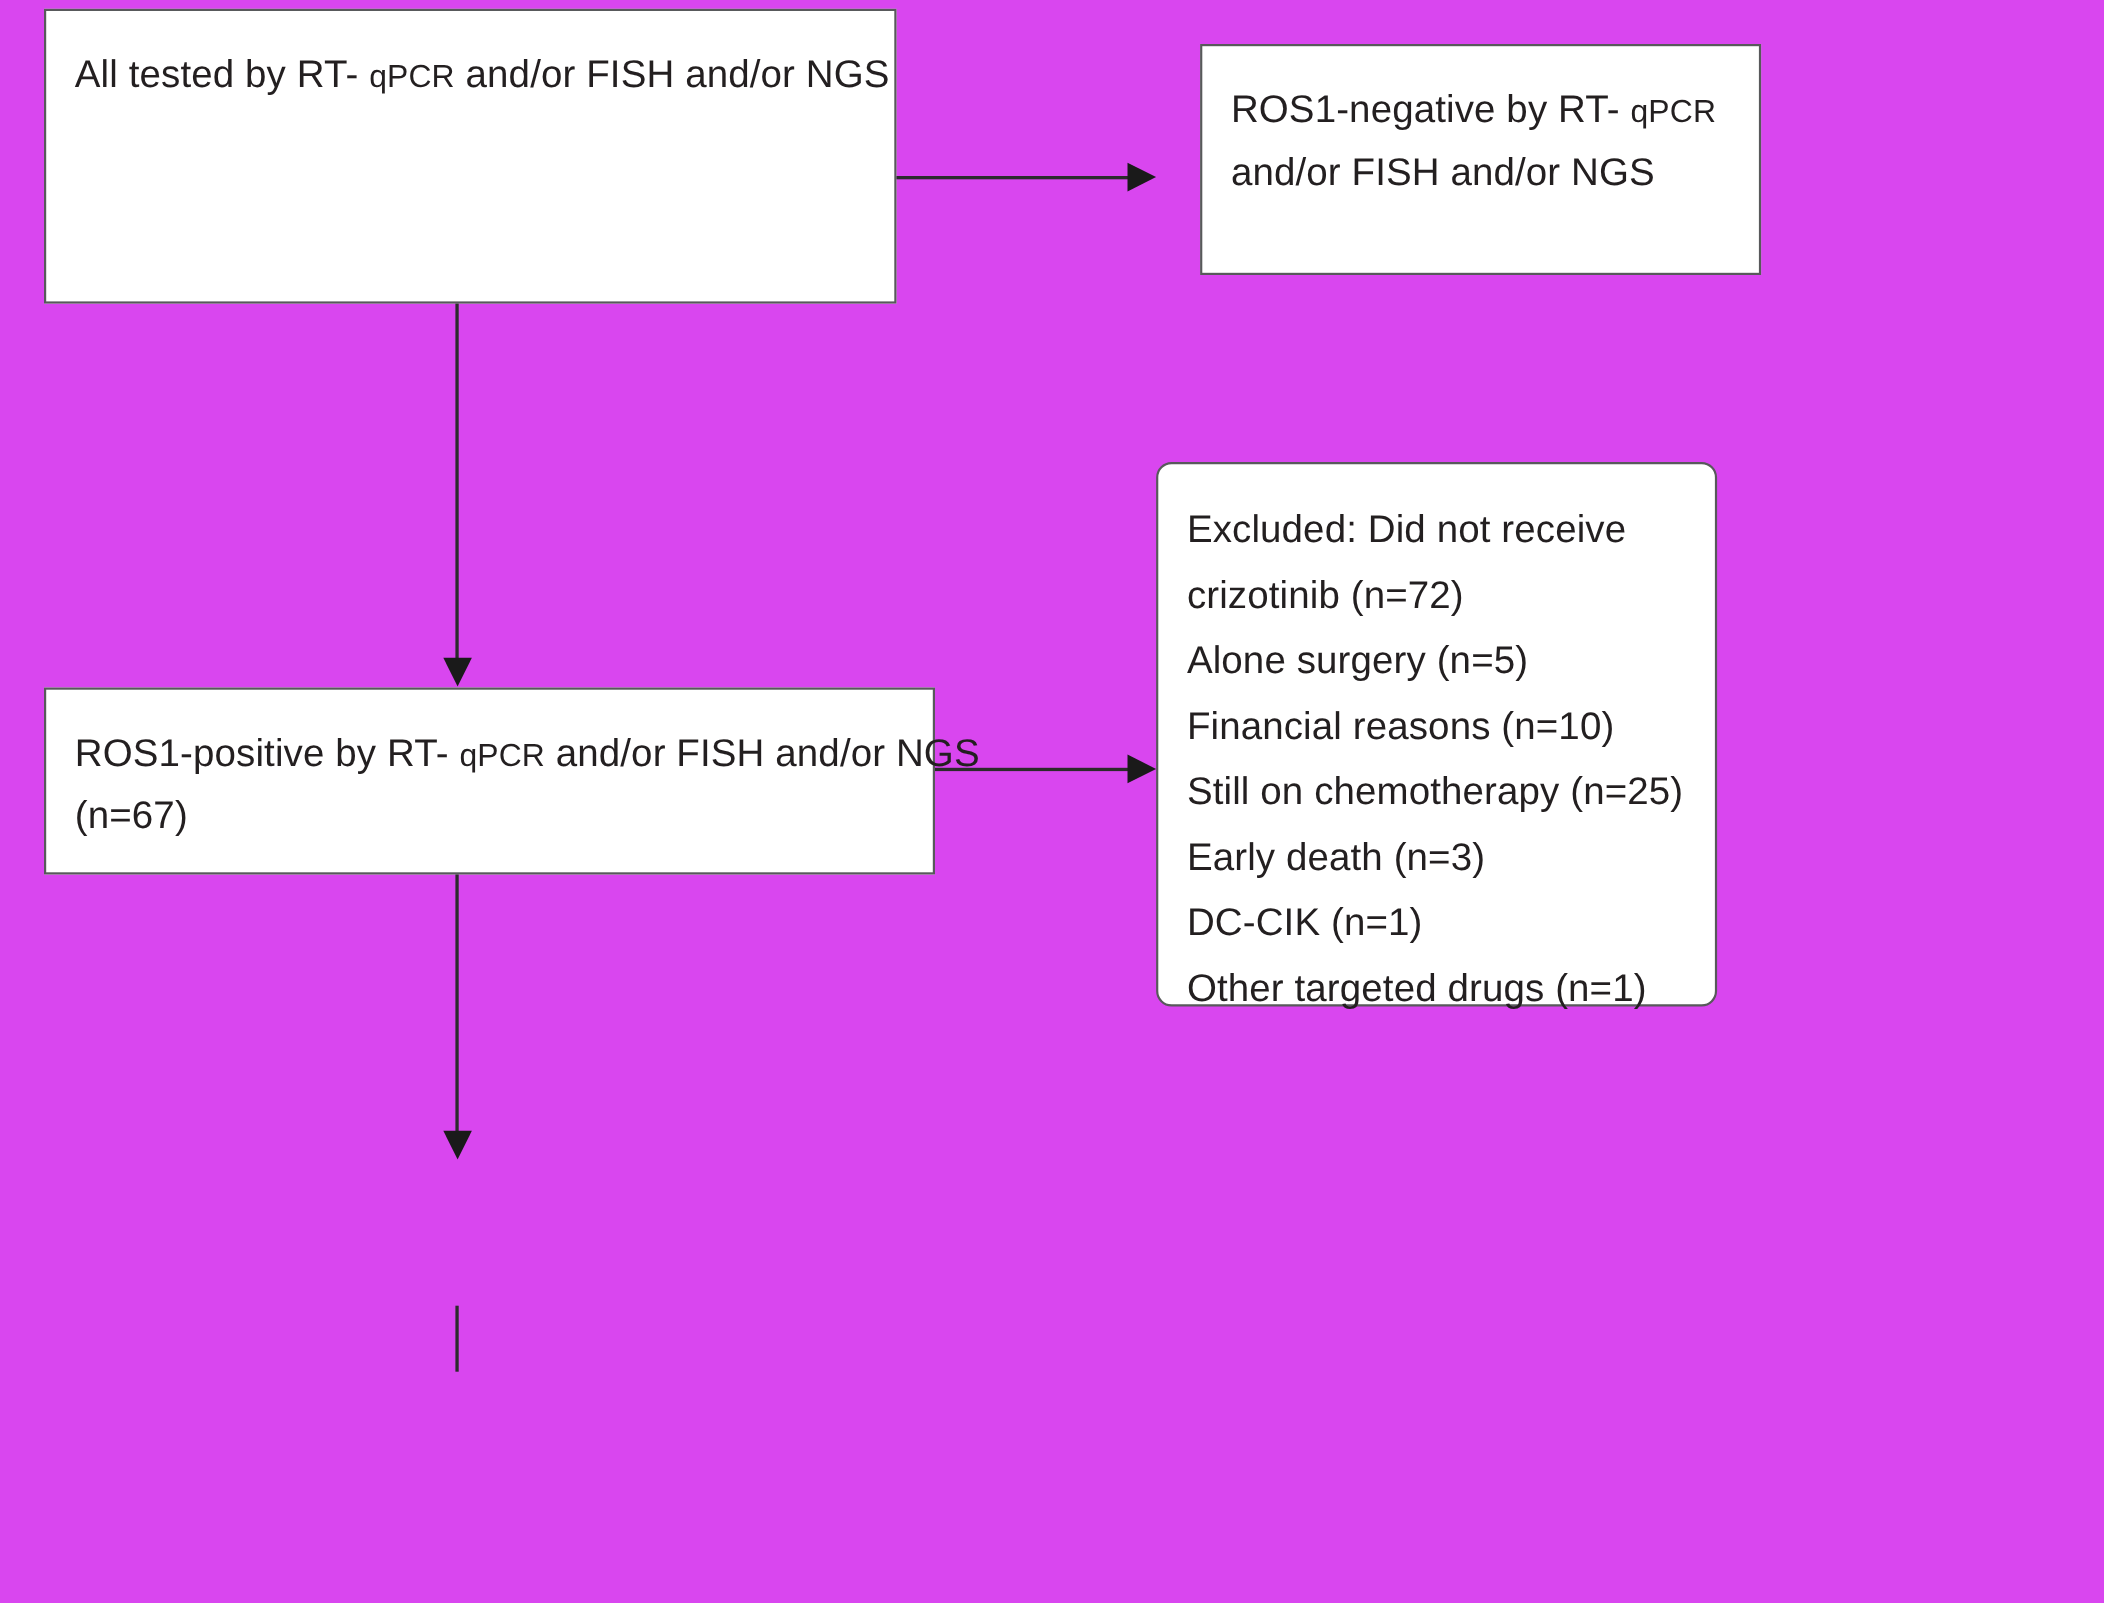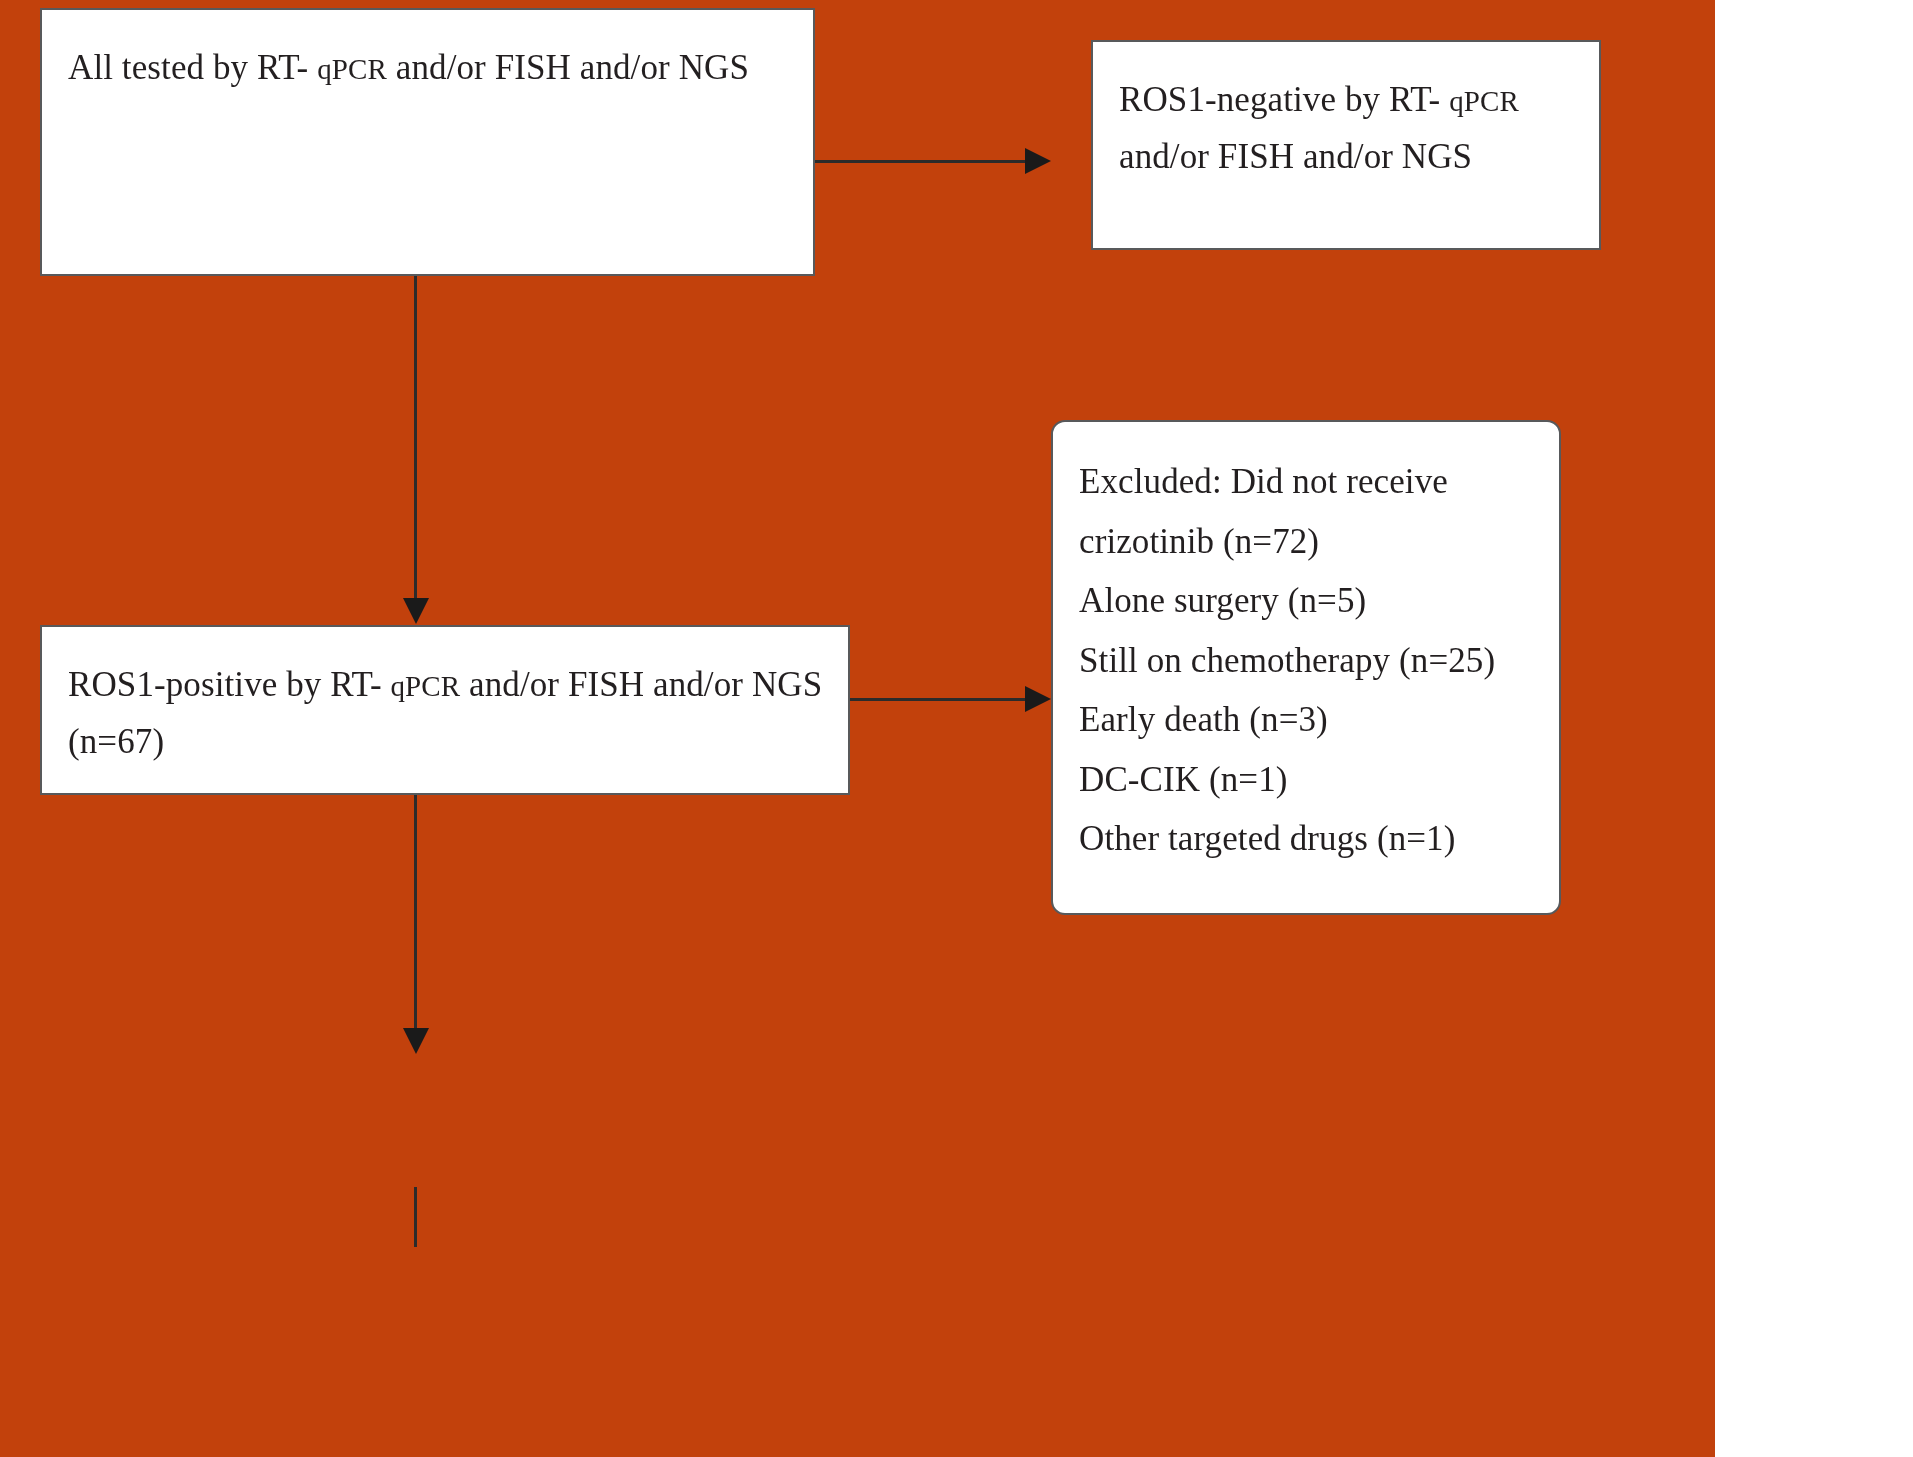--- a/index.html
+++ b/index.html
@@ -2,24 +2,24 @@
 <html><head>
 <meta charset="utf-8">
 <style>
   html, body {
     margin: 0;
     padding: 0;
     background: #ffffff;
   }
   #canvas {
     position: relative;
-    width: 1715px;
+    width: 1913px;
     height: 1457px;
-    background: #c2410c;
-    font-family: Liberation Serif, serif;
+    background: #d946ef;
+    font-family: Liberation Sans, sans-serif;
     color: #231f20;
     overflow: hidden;
   }
 
   
   .fbox {
     position: absolute;
     box-sizing: border-box;
     border: 2px solid #58595b;
     background: #ffffff;
@@ -96,20 +96,21 @@
 
   <div class="fbox" id="box-ros1-neg">
     <div class="fline"><span>ROS1-negative by RT- </span><span class="smallcap">qPCR</span></div>
     <div class="fline">and/or FISH and/or NGS</div>
   </div>
 
   <div class="fbox" id="box-excluded">
     <div class="fline">Excluded: Did not receive</div>
     <div class="fline">crizotinib (n=72)</div>
     <div class="fline">Alone surgery (n=5)</div>
+    <div class="fline">Financial reasons (n=10)</div>
     <div class="fline">Still on chemotherapy (n=25)</div>
     <div class="fline">Early death (n=3)</div>
     <div class="fline">DC-CIK (n=1)</div>
     <div class="fline">Other targeted drugs (n=1)</div>
   </div>
 
   <div class="fbox" id="box-ros1-pos">
     <div class="fline"><span>ROS1-positive by RT- </span><span class="smallcap">qPCR</span><span> and/or FISH and/or NGS</span></div>
     <div class="fline">(n=67)</div>
   </div>

